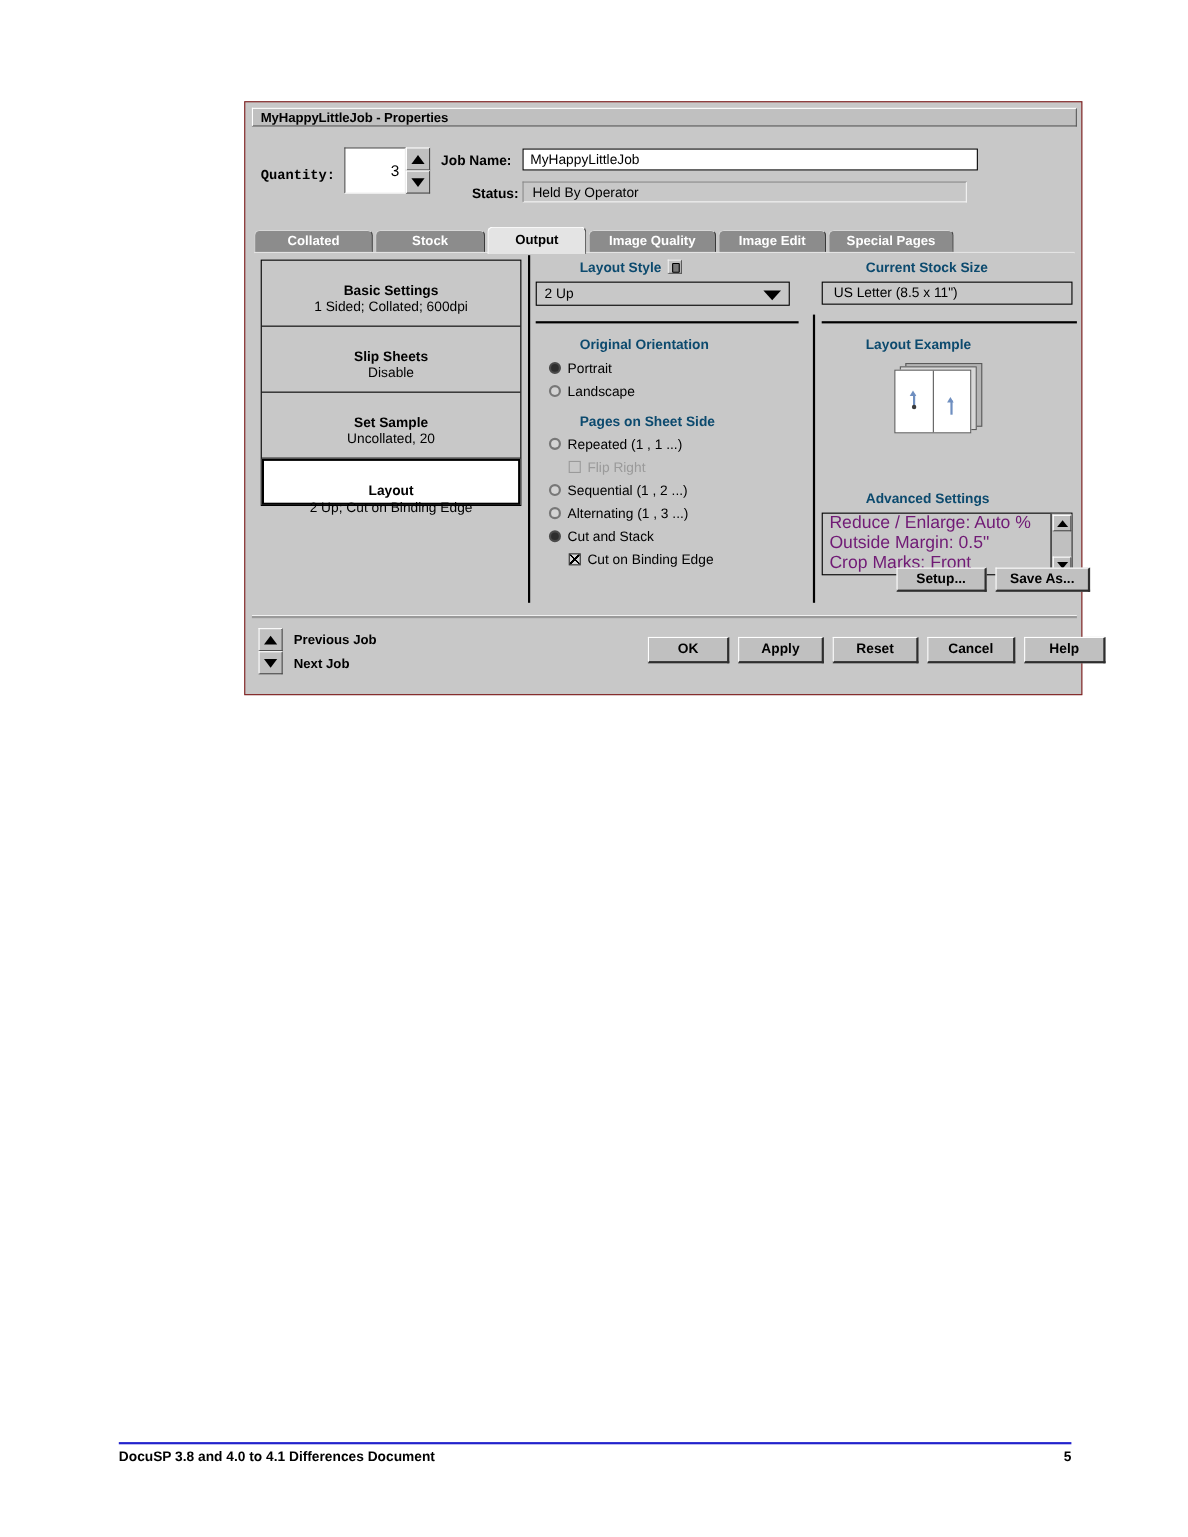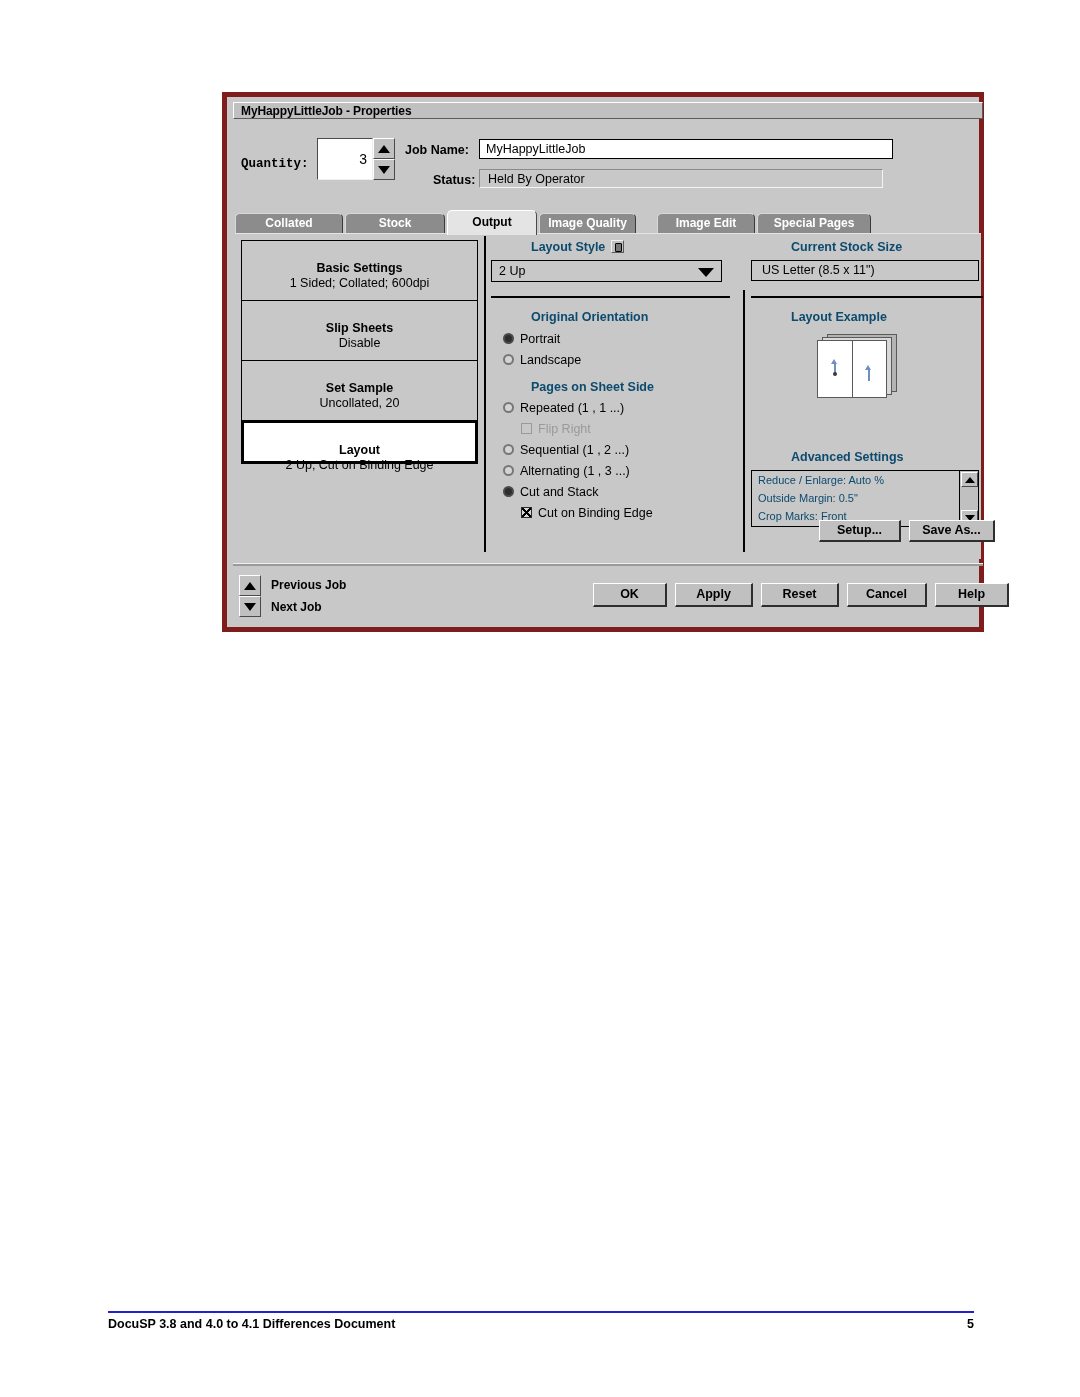--- a/index.html
+++ b/index.html
@@ -23,21 +23,21 @@
     width: 764px;
     height: 542px;
   }
 
   .dialog {
     position: absolute;
     left: 0; top: 0;
     width: 762px;
     height: 540px;
     background: #c8c8c8;
-    border: 5px solid #7f1d1d;
+    border: 1px solid #7f1d1d;
     box-sizing: border-box;
   }
 
   .titlebar {
     position: absolute;
     left: 6px; top: 5px;
     width: 750px;
     height: 17px;
     background: #c0c0c0;
     border-top: 1px solid #ffffff;
@@ -413,22 +413,22 @@
   }
 
   .adv-list {
     position: absolute;
     width: 228px; height: 57px;
     background: #c8c8c8;
     border: 1px solid #000000;
     box-sizing: border-box;
   }
   .adv-list .adv-item {
-    font-size: 11px;
-    color: #0c4a6e;
+    font-size: 16px;
+    color: #701a75;
     padding-left: 6px;
     line-height: 18px;
     white-space: nowrap;
   }
   .adv-scroll {
     position: absolute;
     right: 0; top: 0;
     width: 19px; height: 55px;
     background: #c0c0c0;
     border-left: 1px solid #000;
@@ -567,21 +567,21 @@
 
     <div class="status-label">Status:</div>
     <div class="status-field">
       <span>Held By Operator</span>
     </div>
 
     <div class="tabstrip">
       <div class="tab" style="left:0px;   width:108px;">Collated</div>
       <div class="tab" style="left:110px; width:100px;">Stock</div>
       <div class="tab active" style="left:212px; width:90px;">Output</div>
-      <div class="tab" style="left:304px; width:97px;">Image Quality</div>
+      <div class="tab" style="left:304px; width:116px;">Image Quality</div>
       <div class="tab" style="left:422px; width:98px;">Image Edit</div>
       <div class="tab" style="left:522px; width:114px;">Special Pages</div>
     </div>
     <div class="tab-underline"></div>
 
     <div class="panel">
 
       <div class="summary-list">
         <div class="summary-item">
           <span class="s-title">Basic Settings</span>

